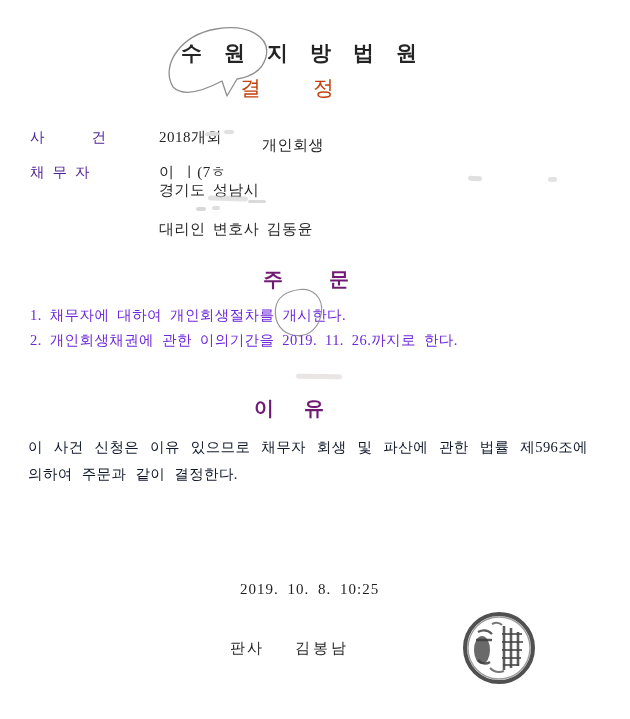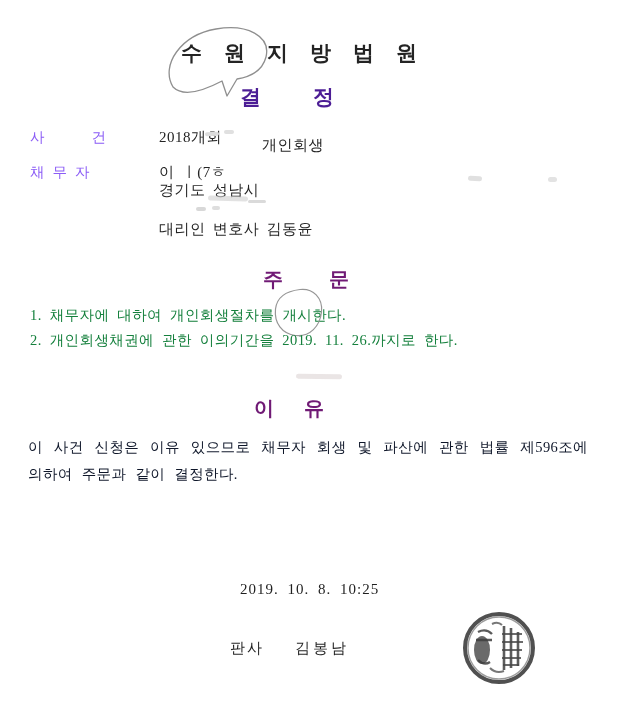--- a/index.html
+++ b/index.html
@@ -15,43 +15,43 @@
   }
   .abs { position:absolute; white-space:nowrap; }
 
   
   .court-name {
     left:181px; top:39px;
     font-size:21px; font-weight:600; letter-spacing:22px;
     color:#242424;
   }
   .doc-title {
-    left:240px; top:83px;
-    font-size:21px; font-weight:700; letter-spacing:52px;
-    color:#4c1d95;
+    left:240px; top:74px;
+    font-size:21px; font-weight:400; letter-spacing:52px;
+    color:#c2410c;
   }
   .section-heading {
     font-size:20px; font-weight:600; color:#701a75;
   }
   .order-heading { left:263px; top:266px; letter-spacing:46px; }
   .reason-heading { left:254px; top:395px; letter-spacing:30px; }
 
   
-  .field-label { left:30px; font-size:14.5px; color:#8b5cf6; }
+  .field-label { left:30px; font-size:14.5px; color:#4c1d95; }
   .label-case   { top:128px; letter-spacing:47px; }
   .label-debtor { top:163px; letter-spacing:8px; }
   .val { font-size:15px; letter-spacing:0.5px; word-spacing:3px; color:#242424; }
   .case-number { left:159px; top:128px; }
   .case-type   { left:262px; top:136px; }
   .debtor-name { left:159px; top:163px; }
   .debtor-address { left:159px; top:181px; }
   .debtor-rep  { left:159px; top:220px; }
 
   
-  .order-item { left:30px; font-size:14.5px; letter-spacing:0.4px; word-spacing:4px; color:#15803d; }
+  .order-item { left:30px; font-size:14.5px; letter-spacing:0.4px; word-spacing:4px; color:#6d28d9; }
   .order-item-1 { top:306px; }
   .order-item-2 { top:331px; }
   .order-item-3 { top:356px; }
 
   .circled-wrap { position:relative; display:inline-block; }
   .hand-circle {
     position:absolute; left:-11px; top:-19px;
     width:56px; height:52px; pointer-events:none;
   }
 

